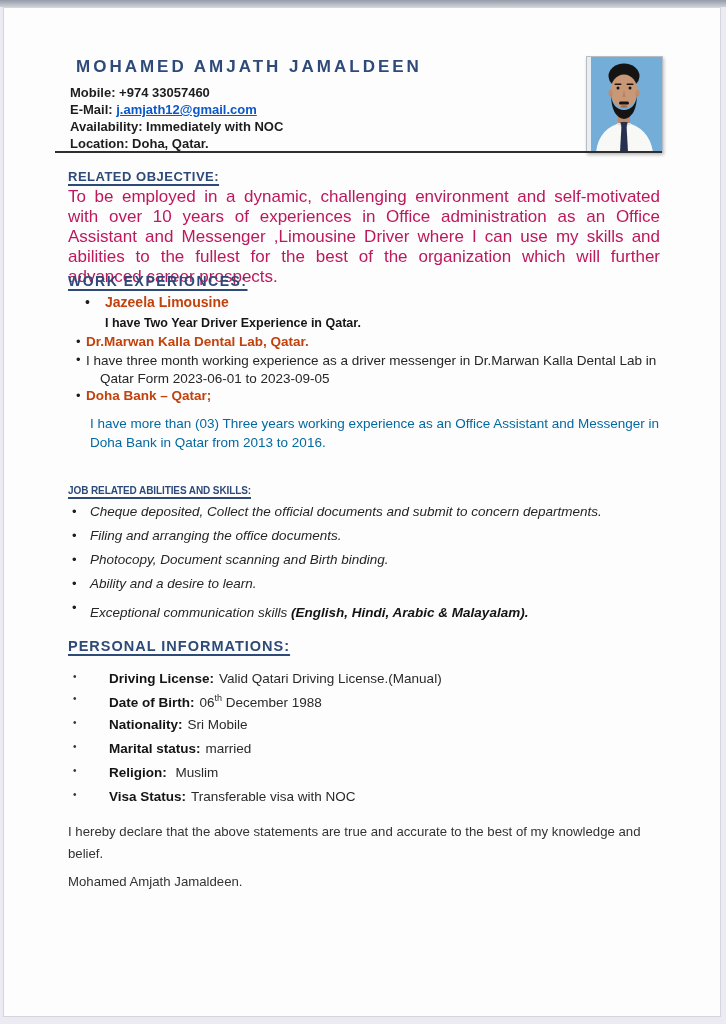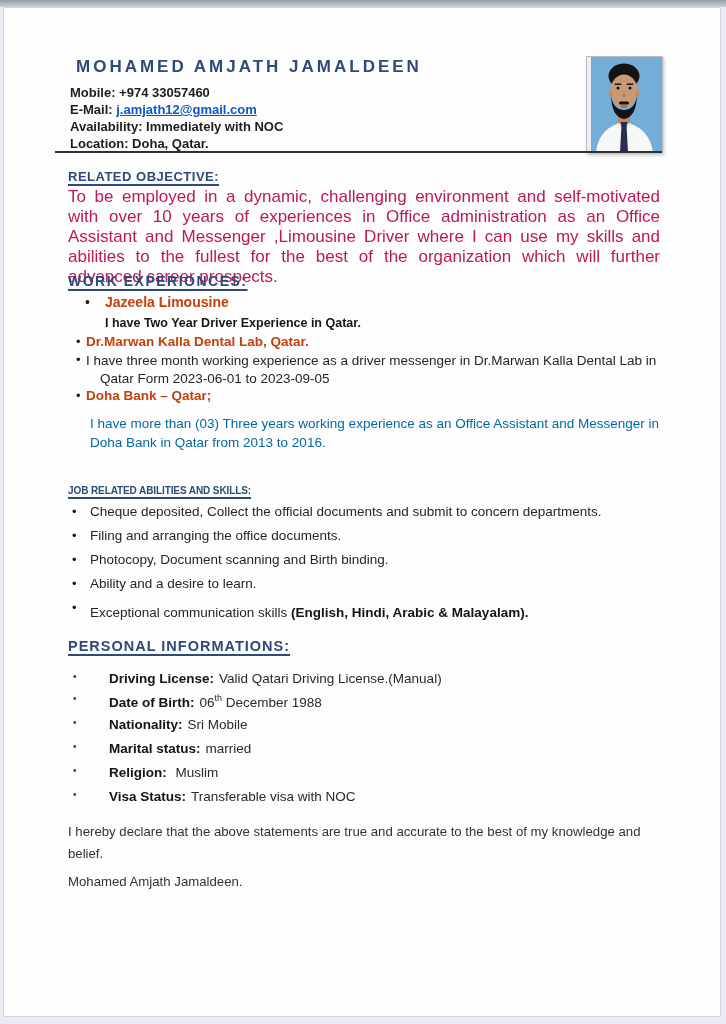--- a/index.html
+++ b/index.html
@@ -38,21 +38,21 @@
 
   .work-title{font-weight:bold;color:#c2410c;}
   .jazeela{left:105px;top:294px;font-size:14px;}
   .jazeela-detail{left:105px;top:316px;font-size:12.5px;font-weight:bold;color:#161616;}
   .marwan{left:86px;top:334px;font-size:13.5px;}
   .threemonth{left:86px;top:352px;width:580px;font-size:13.5px;line-height:18px;
     padding-left:14px;text-indent:-14px;box-sizing:border-box;color:#262626;}
   .doha{left:86px;top:388px;font-size:13.5px;}
   .doha-detail{left:90px;top:407px;width:574px;font-size:13.5px;line-height:18.5px;color:#0369a1;margin-top:8px;}
 
-  .skill-row{left:90px;width:570px;font-size:13.5px;color:#262626;}
+  .skill-row{left:90px;width:570px;font-size:13.5px;color:#262626;font-style:italic;}
   .skill-bold{font-weight:bold;color:#141414;}
 
   .pers-row{left:88px;font-size:13.5px;color:#2a2a2a;padding-left:21px;}
   .pers-label{font-weight:bold;color:#141414;margin-right:5px;}
   sup{font-size:9px;}
 
   .declaration{left:68px;top:821px;width:594px;font-size:13.2px;line-height:22px;color:#333;}
   .signature{left:68px;top:874px;font-size:13.2px;color:#333;}
 </style>
 </head>

